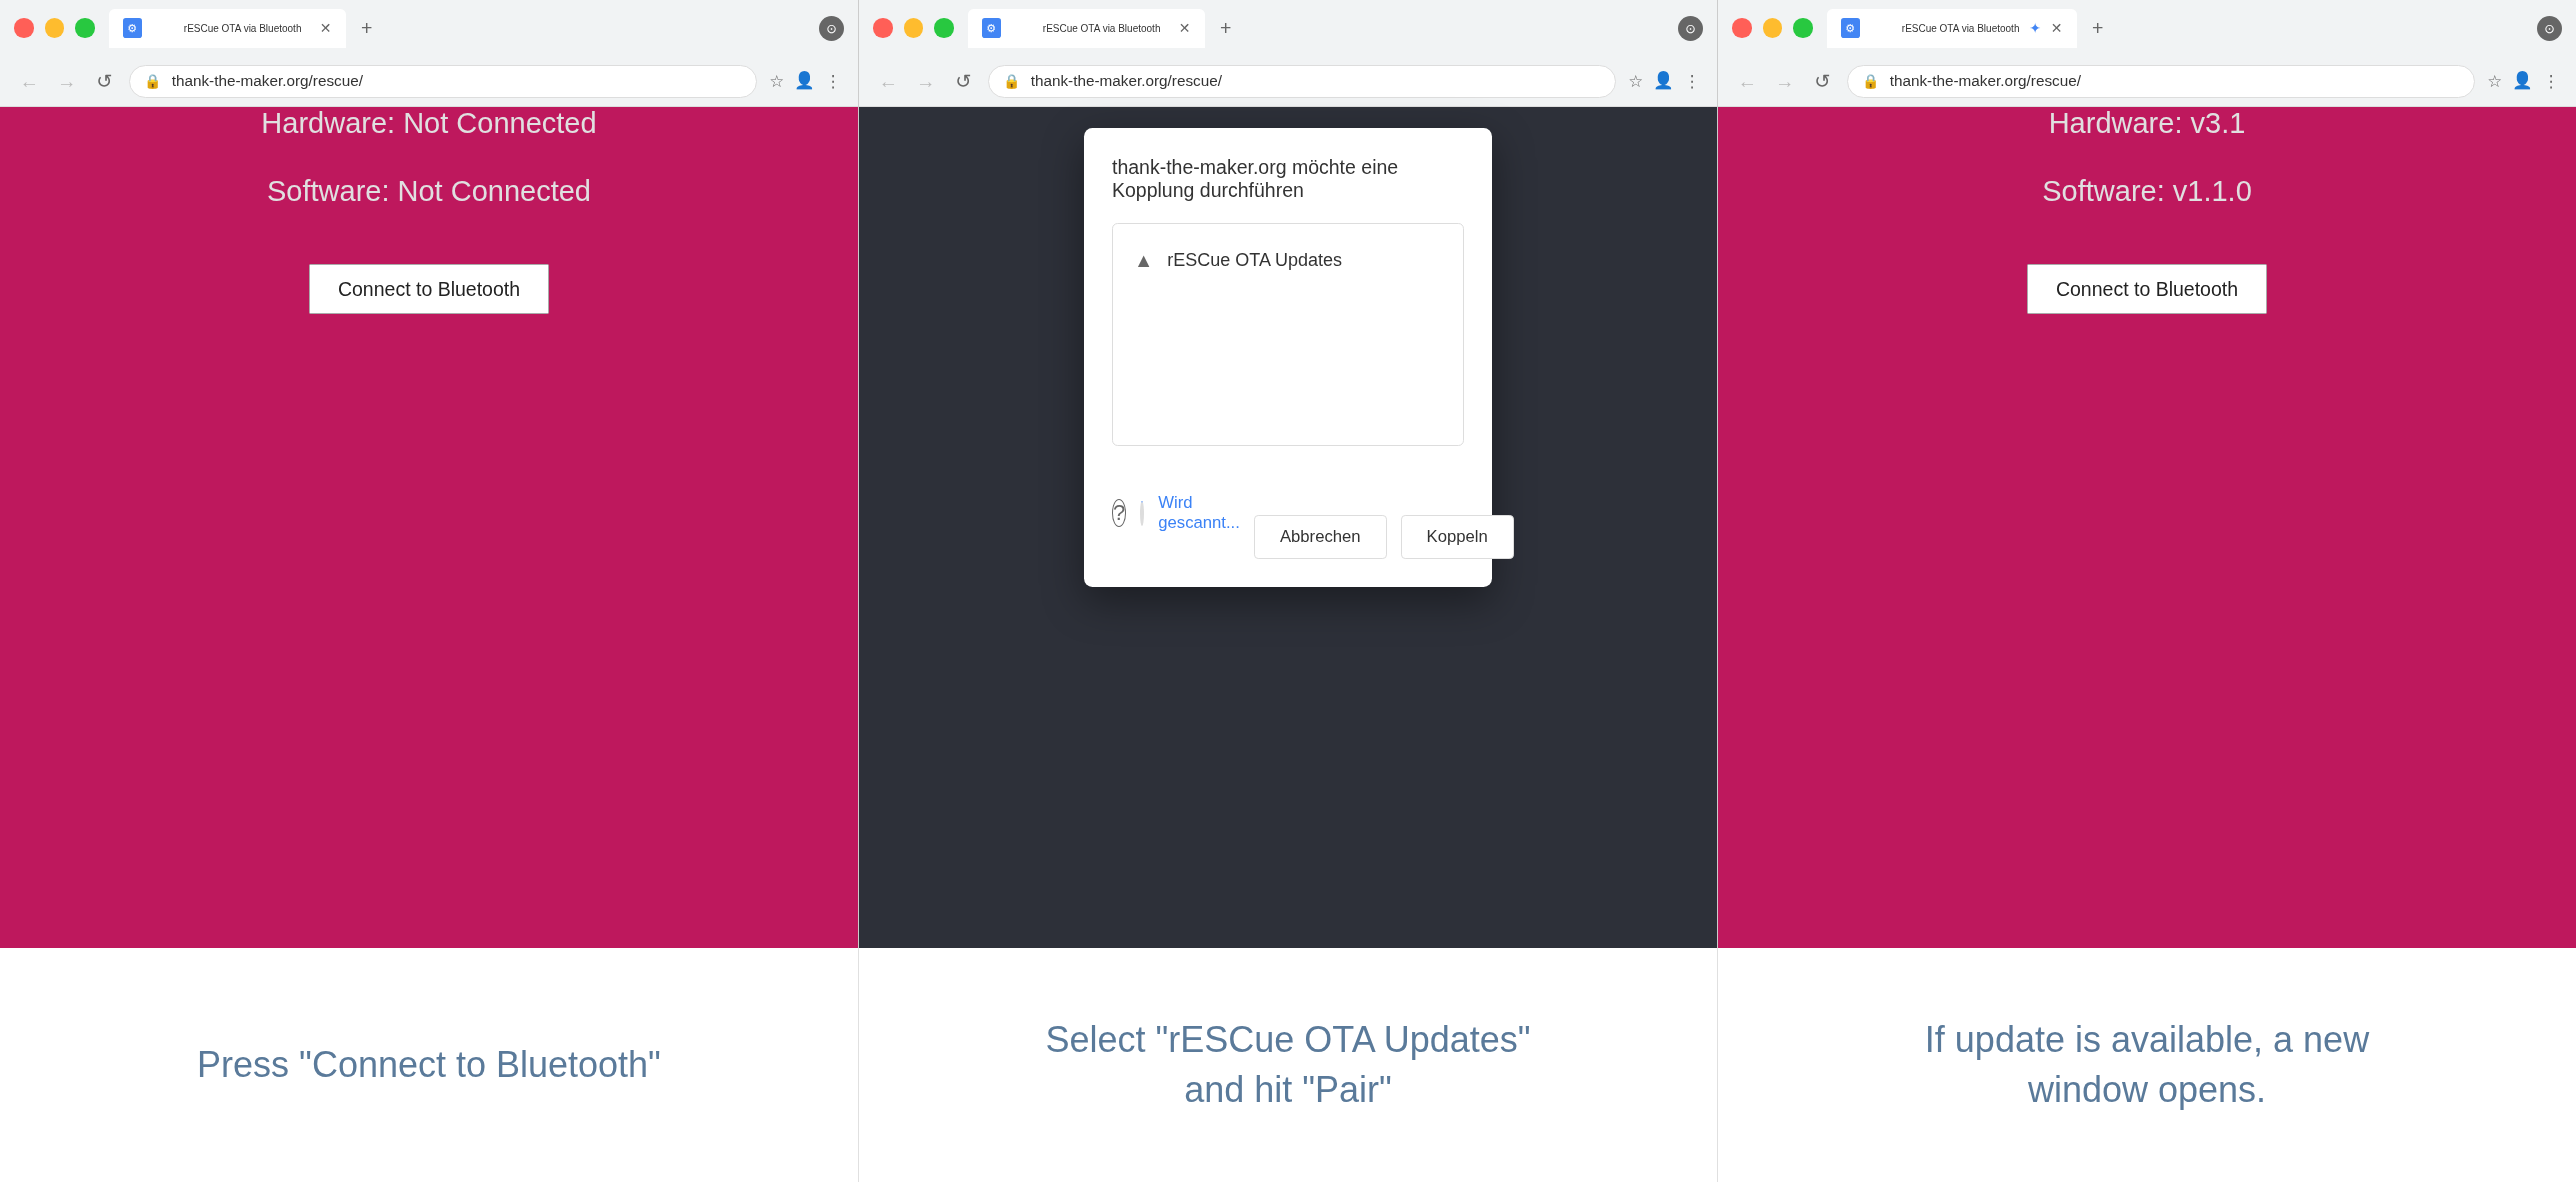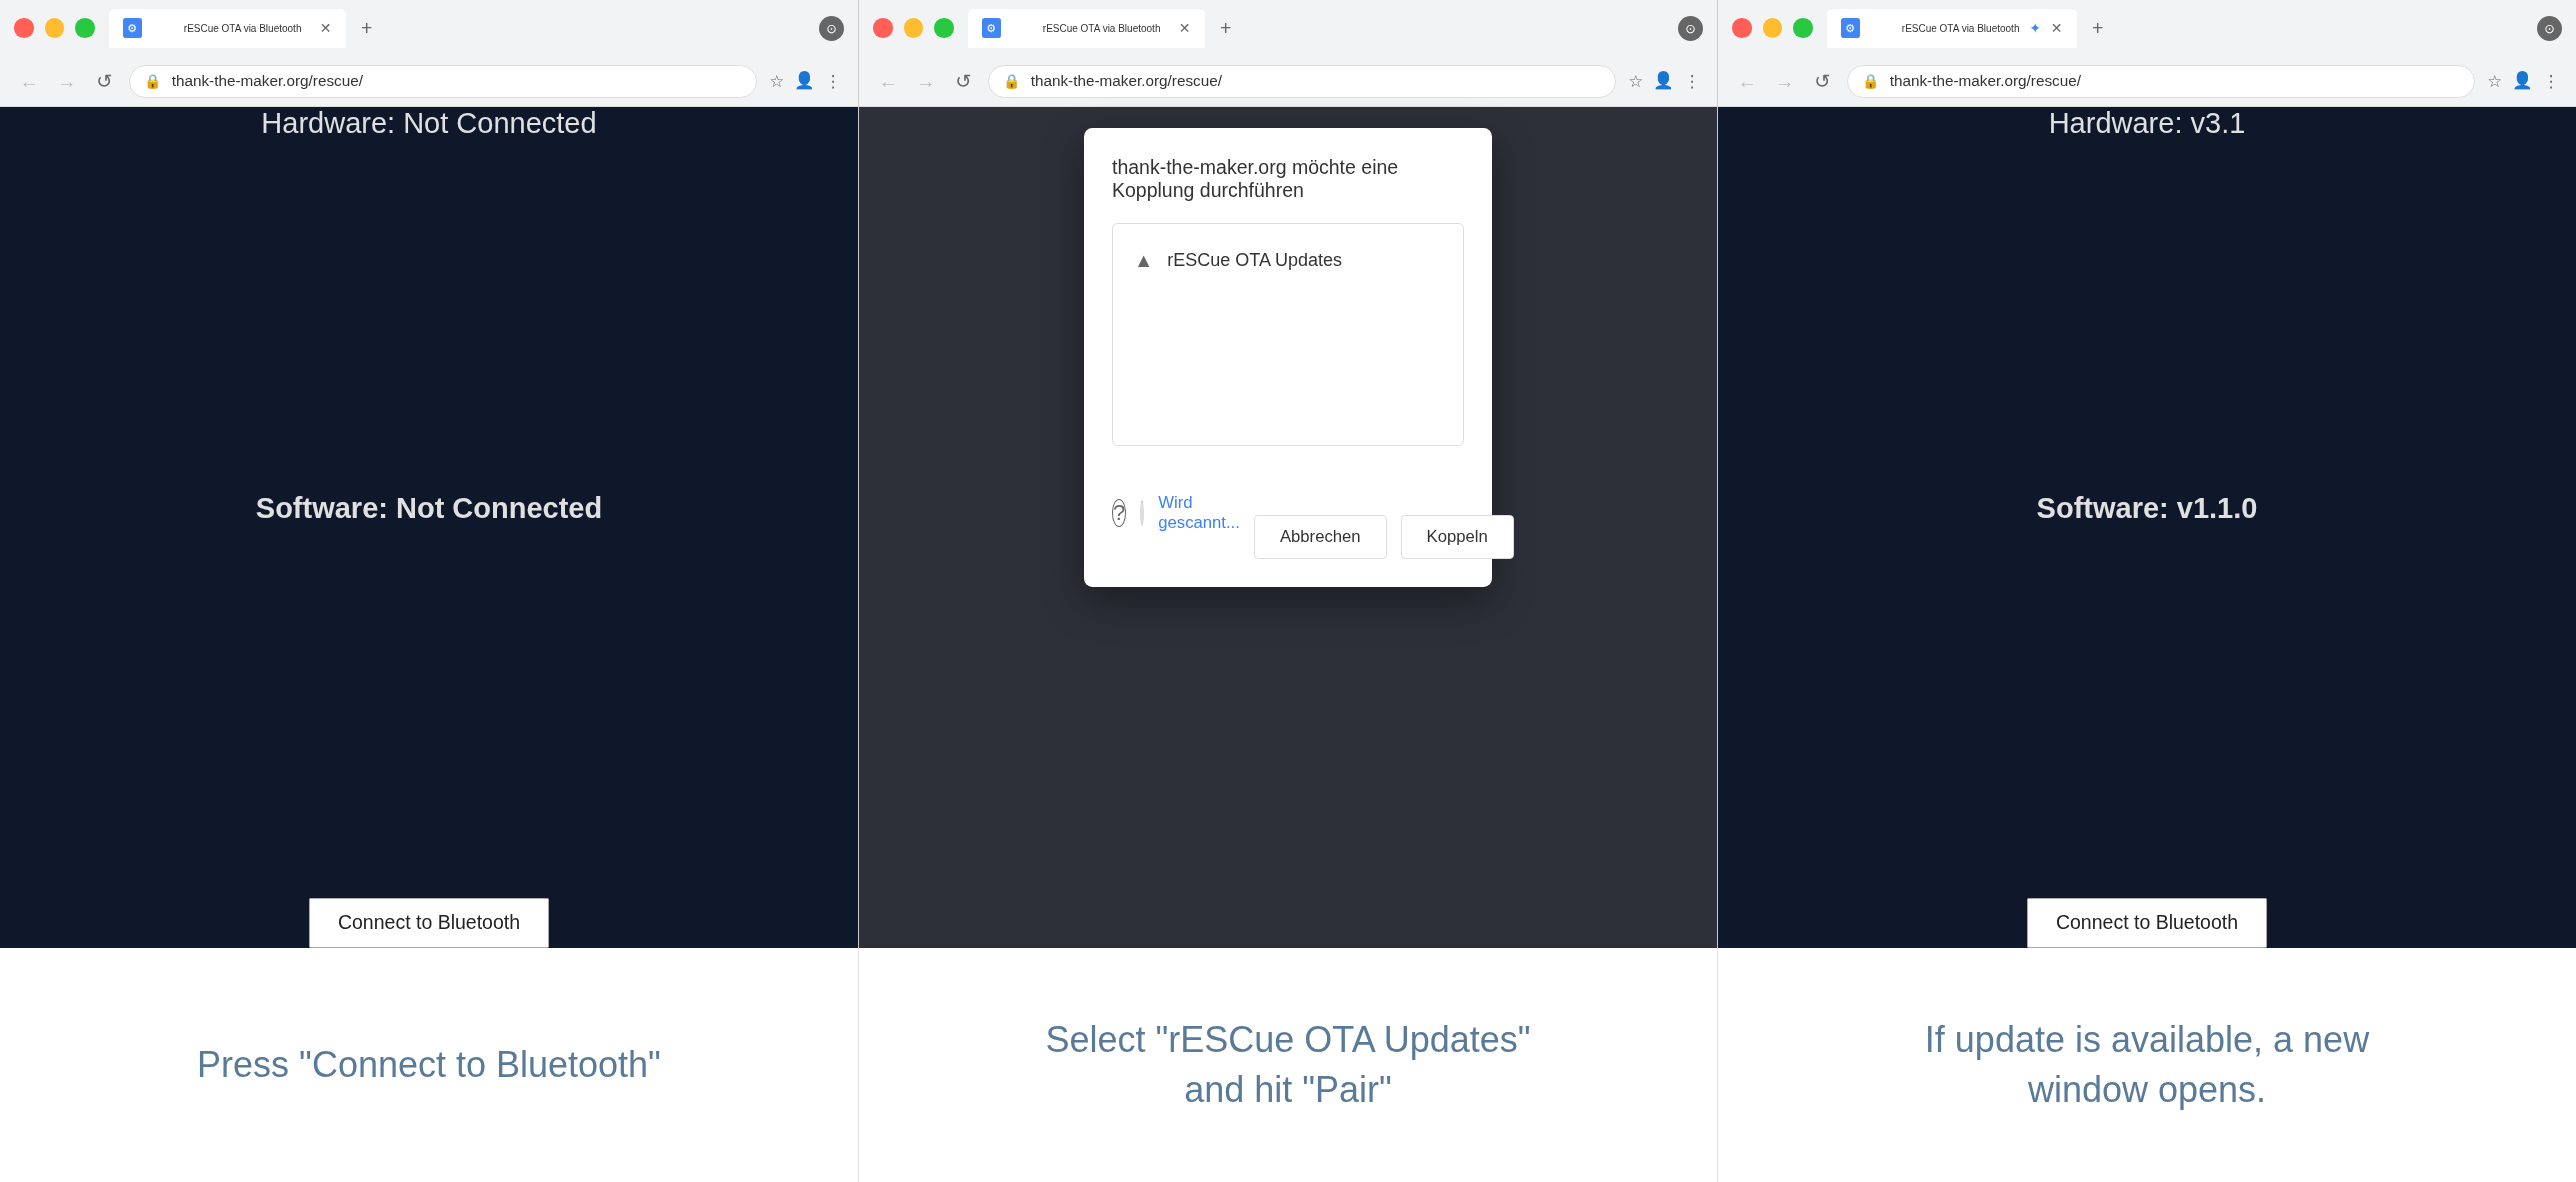--- a/index.html
+++ b/index.html
@@ -173,40 +173,40 @@
       display: flex;
       gap: 9.8px;
       align-items: center;
       color: #666;
       font-size: 16.7px;
     }
 
     
     .browser-content {
       flex: 1;
-      background: #0f172a;
-      display: flex;
-      align-items: center;
-      justify-content: space-between;
+      background: #be185d;
+      display: flex;
+      align-items: center;
+      justify-content: flex-start;
       flex-direction: column;
       position: relative;
     }
 
     .hardware-info {
       color: #e0e0e0;
       font-size: 29px;
       margin-bottom: 35px;
       font-weight: 400;
     }
 
     .software-info {
       color: #e0e0e0;
       font-size: 29px;
       margin-bottom: 56px;
-      font-weight: 700;
+      font-weight: 400;
     }
 
     .connect-btn {
       background: white;
       border: 0.7px solid #aaa;
       padding: 12.6px 28px;
       font-size: 19.5px;
       cursor: pointer;
       color: #222;
       border-radius: 1.4px;

